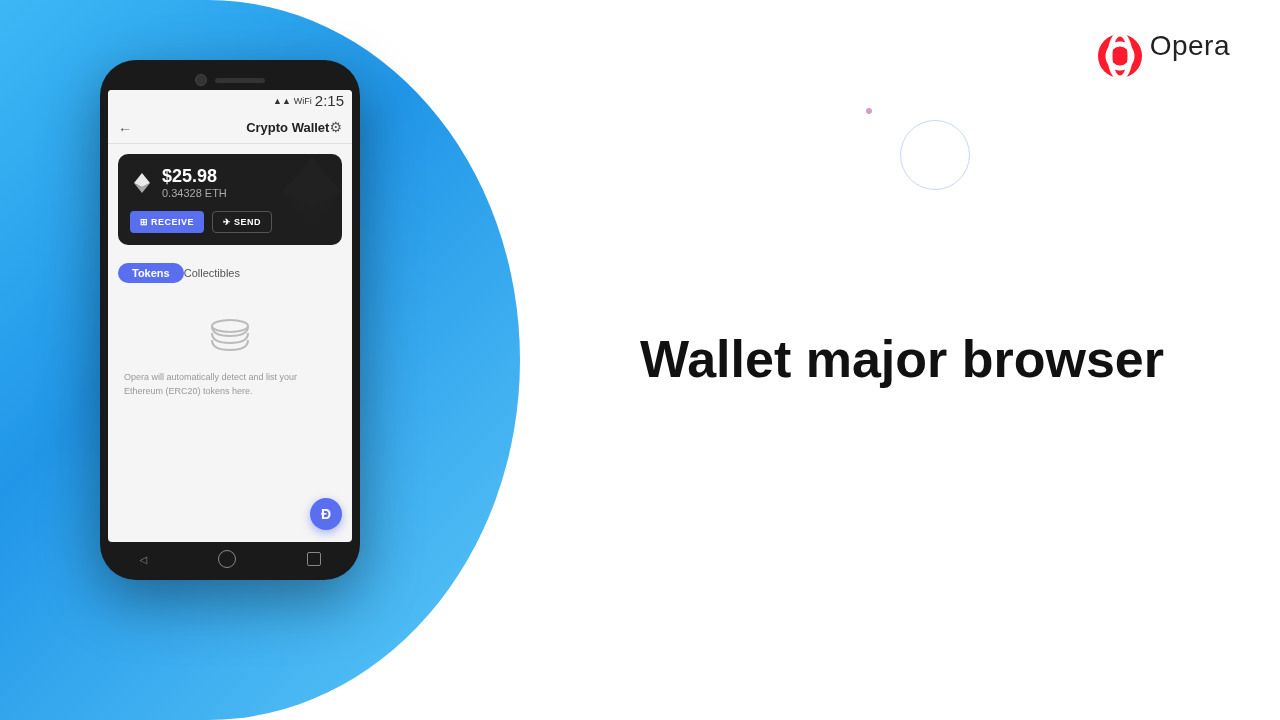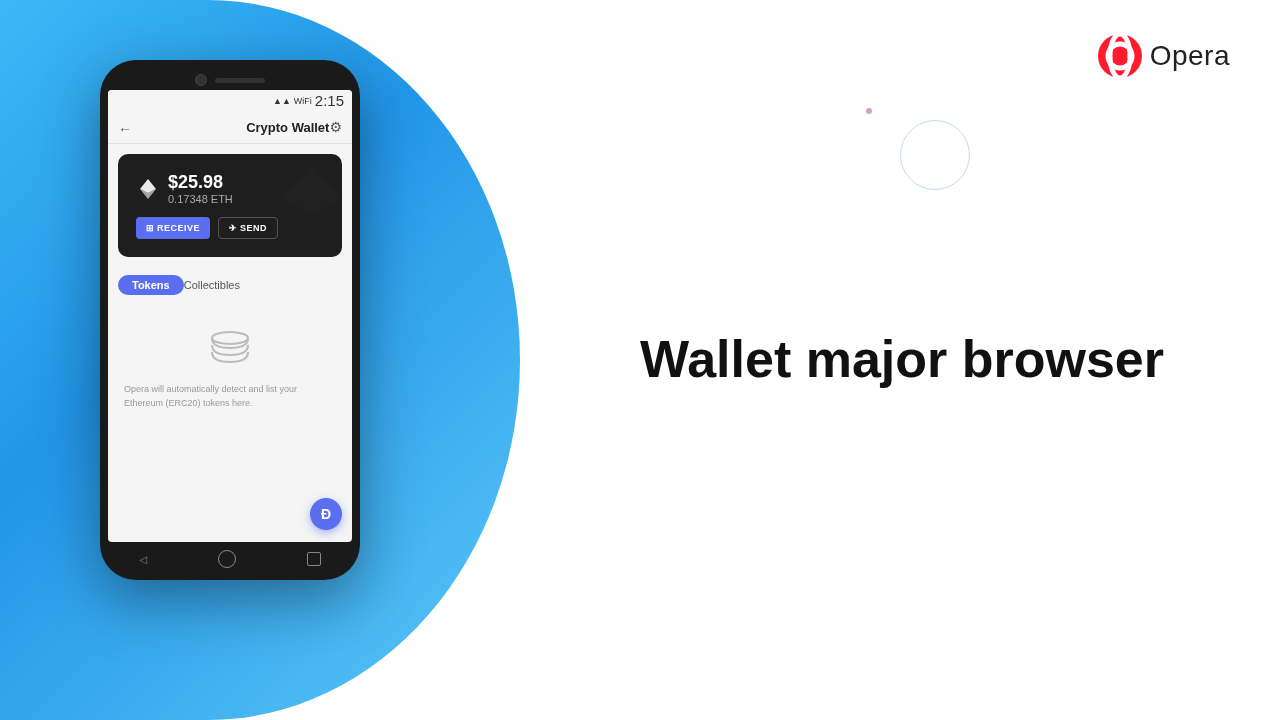--- a/index.html
+++ b/index.html
@@ -49,21 +49,20 @@
       background: #d0a0c8;
       z-index: 1;
     }
 
     
     .opera-logo {
       position: absolute;
       top: 30px;
       right: 50px;
       display: flex;
-      align-items: center;
       gap: 4px;
       z-index: 10;
     }
 
     .opera-icon {
       width: 52px;
       height: 52px;
     }
 
     .opera-name {
@@ -167,21 +166,21 @@
     .settings-icon {
       font-size: 14px;
       color: #555;
     }
 
     
     .eth-card {
       margin: 10px;
       background: #1e1e1e;
       border-radius: 10px;
-      padding: 18px;
+      padding: 12px;
       position: relative;
       overflow: hidden;
     }
 
     .eth-card-bg-logo {
       position: absolute;
       right: -10px;
       top: 50%;
       transform: translateY(-50%);
       opacity: 0.15;
@@ -420,21 +419,21 @@
         </div>
 
         <div class="eth-top">
 
           <svg class="eth-logo" viewBox="0 0 24 24">
             <polygon points="12,2 20,12 12,16 4,12" fill="white" opacity="0.9"></polygon>
             <polygon points="12,16 20,12 12,22 4,12" fill="white" opacity="0.6"></polygon>
           </svg>
           <div class="eth-amount">
             <div class="eth-usd">$25.98</div>
-            <div class="eth-value">0.17348 ETH</div>
+            <div class="eth-value">0.34328 ETH</div>
           </div>
         </div>
 
         <div class="eth-buttons">
           <button class="btn-receive">
             <span>⊞</span>
             <span>RECEIVE</span>
           </button>
           <button class="btn-send">
             <span>✈</span>

